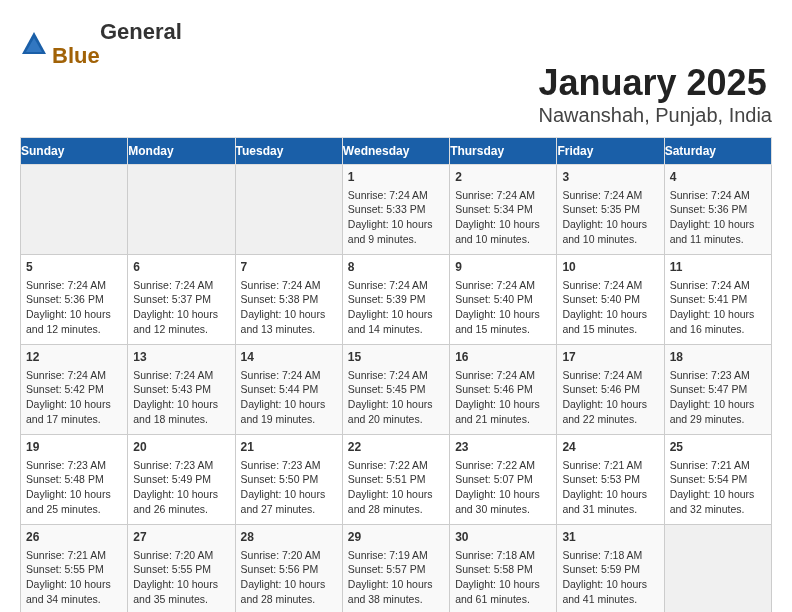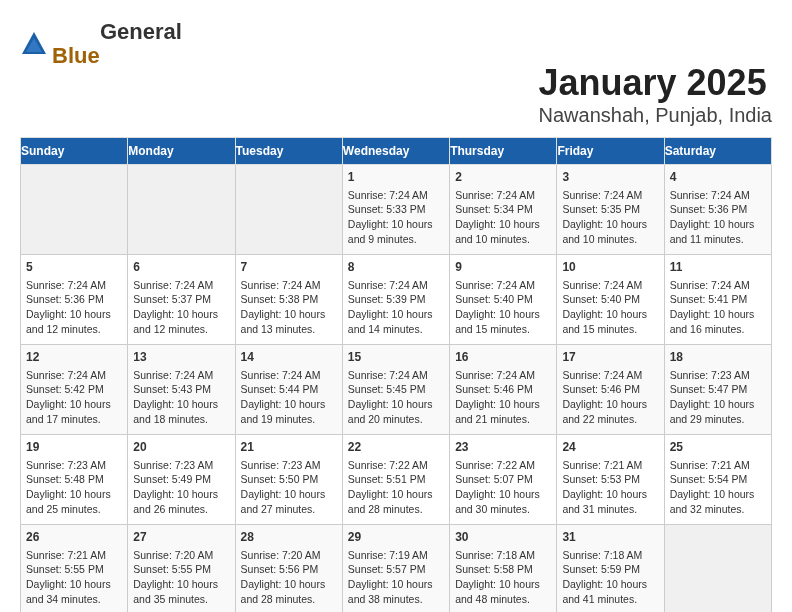--- a/index.html
+++ b/index.html
@@ -328,21 +328,21 @@
           <div>Sunrise: 7:19 AM</div>
           <div>Sunset: 5:57 PM</div>
           <div>Daylight: 10 hours</div>
           <div>and 38 minutes.</div>
         </td>
         <td>
           <span class="day-num">30</span>
           <div>Sunrise: 7:18 AM</div>
           <div>Sunset: 5:58 PM</div>
           <div>Daylight: 10 hours</div>
-          <div>and 48 minutes.</div>
+          <div>and 61 minutes.</div>
         </td>
         <td>
           <span class="day-num">31</span>
           <div>Sunrise: 7:18 AM</div>
           <div>Sunset: 5:59 PM</div>
           <div>Daylight: 10 hours</div>
           <div>and 41 minutes.</div>
         </td>
         <td class="empty-cell"></td>
       </tr>

